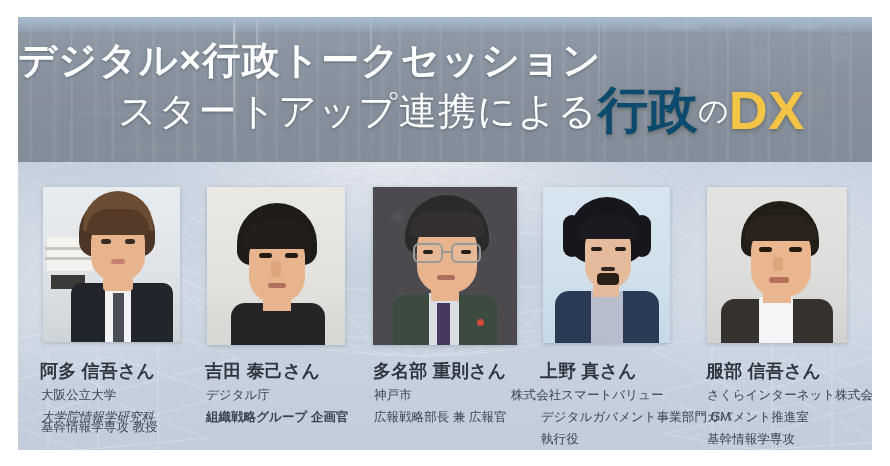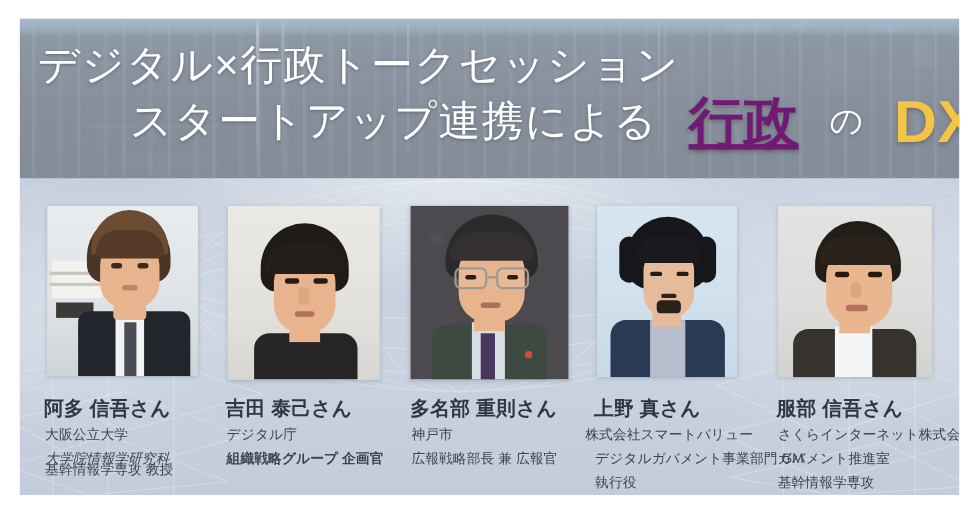--- a/index.html
+++ b/index.html
@@ -101,38 +101,36 @@
   .title-line {
     color: #ffffff;
     font-weight: 300;
     letter-spacing: .035em;
     white-space: nowrap;
     text-shadow: 0 1px 3px rgba(40,50,60,.45);
   }
   .title-line-1 {
     font-size: 38px;
     line-height: 50px;
-    padding-left: 16px;
+    font-weight: bold;
   }
   .title-line-2 {
     font-size: 38px;
     line-height: 52px;
     padding-left: 100px;
     display: flex;
-    align-items: center;
-    gap: 28px;
+    align-items: flex-start;
   }
   .accent {
-    color: #701a75;
+    color: #0c4a6e;
     font-weight: 700;
     font-size: 50px;
     letter-spacing: 0;
     line-height: 50px;
     text-shadow: 0 2px 4px rgba(50,45,20,.35);
-    text-decoration: underline;
   }
   .accent-mid {
     color: #ffffff;
     font-weight: 300;
     font-size: 30px;
     letter-spacing: 0;
   }
   .accent-dx {
     color: #f3c445;
     font-weight: 700;
@@ -372,21 +370,21 @@
           <div class="face" style="left:48px; top:60px; width:11px; height:4px; border-radius:2px; background:#241c16;"></div>
           <div class="face" style="left:72px; top:60px; width:11px; height:4px; border-radius:2px; background:#241c16;"></div>
           <div class="face" style="left:58px; top:80px; width:14px; height:4px; border-radius:2px; background:#2e241c;"></div>
           <div class="face" style="left:54px; top:86px; width:22px; height:12px; border-radius:4px; background:#2a2119;"></div>
           <div class="face" style="left:12px; top:104px; width:104px; height:52px; border-radius:14px 14px 0 0; background:#2a3a55;"></div>
           <div class="face" style="left:48px; top:104px; width:32px; height:52px; background:#b8bdcd;"></div>
           <div class="face skin" style="left:50px; top:98px; width:26px; height:12px; background:#e6bb9c;"></div>
         </div>
       </div>
       <div class="p-name" style="left:522px; top:172px;">上野 真さん</div>
-      <div class="p-line" style="left:514px; top:200px;">株式会社スマートバリュー</div>
+      <div class="p-line" style="left:493px; top:200px;">株式会社スマートバリュー</div>
       <div class="p-line" style="left:523px; top:222px;">デジタルガバメント事業部門 GM</div>
       <div class="p-line" style="left:523px; top:244px;">執行役</div>
     </div>
 
     <div class="person">
       <div class="photo" style="left:689px; width:140px; height:156px;">
         <div class="inner" style="background:linear-gradient(180deg,#e3e3e1 0%,#dcdcda 60%,#d2d2d0 100%);">
           <div class="face hair" style="left:34px; top:14px; width:78px; height:56px; border-radius:39px 39px 12px 12px; background:#231d18;"></div>
           <div class="face skin" style="left:44px; top:34px; width:60px; height:76px; border-radius:30px 30px 26px 26px; background:#e9b68f;"></div>
           <div class="face hair" style="left:38px; top:28px; width:72px; height:26px; border-radius:36px 36px 8px 8px; background:#2a221b;"></div>

